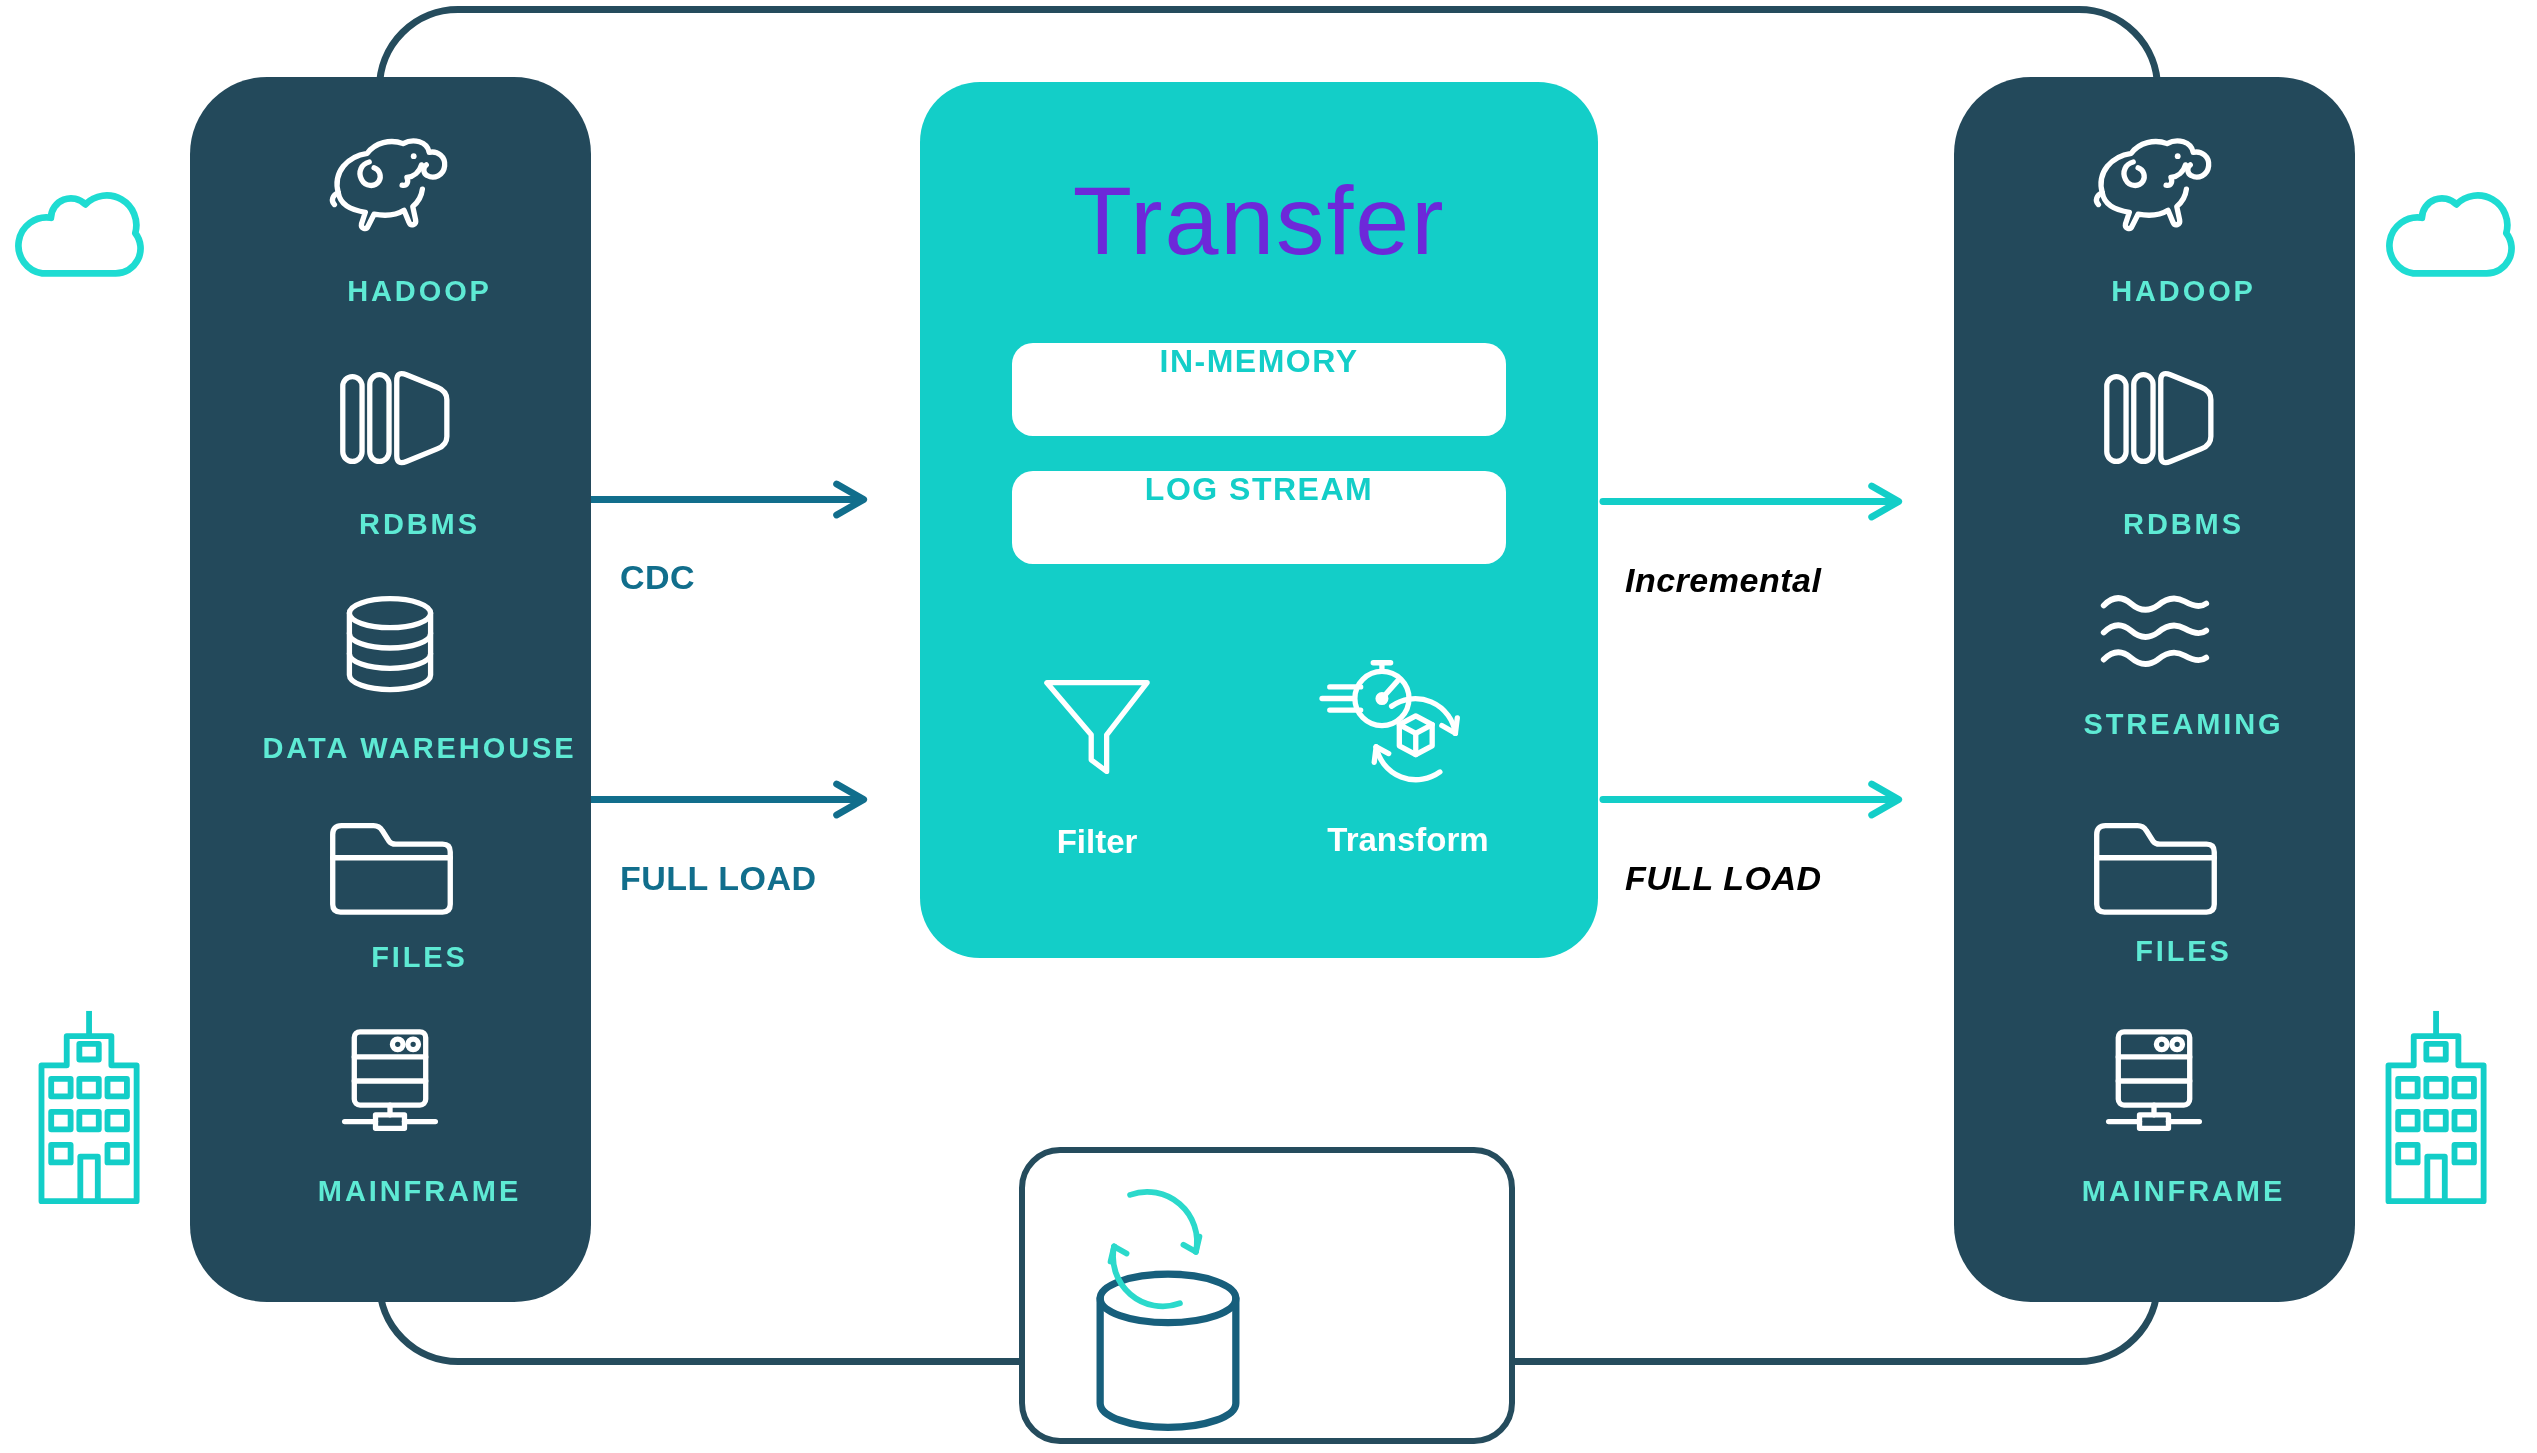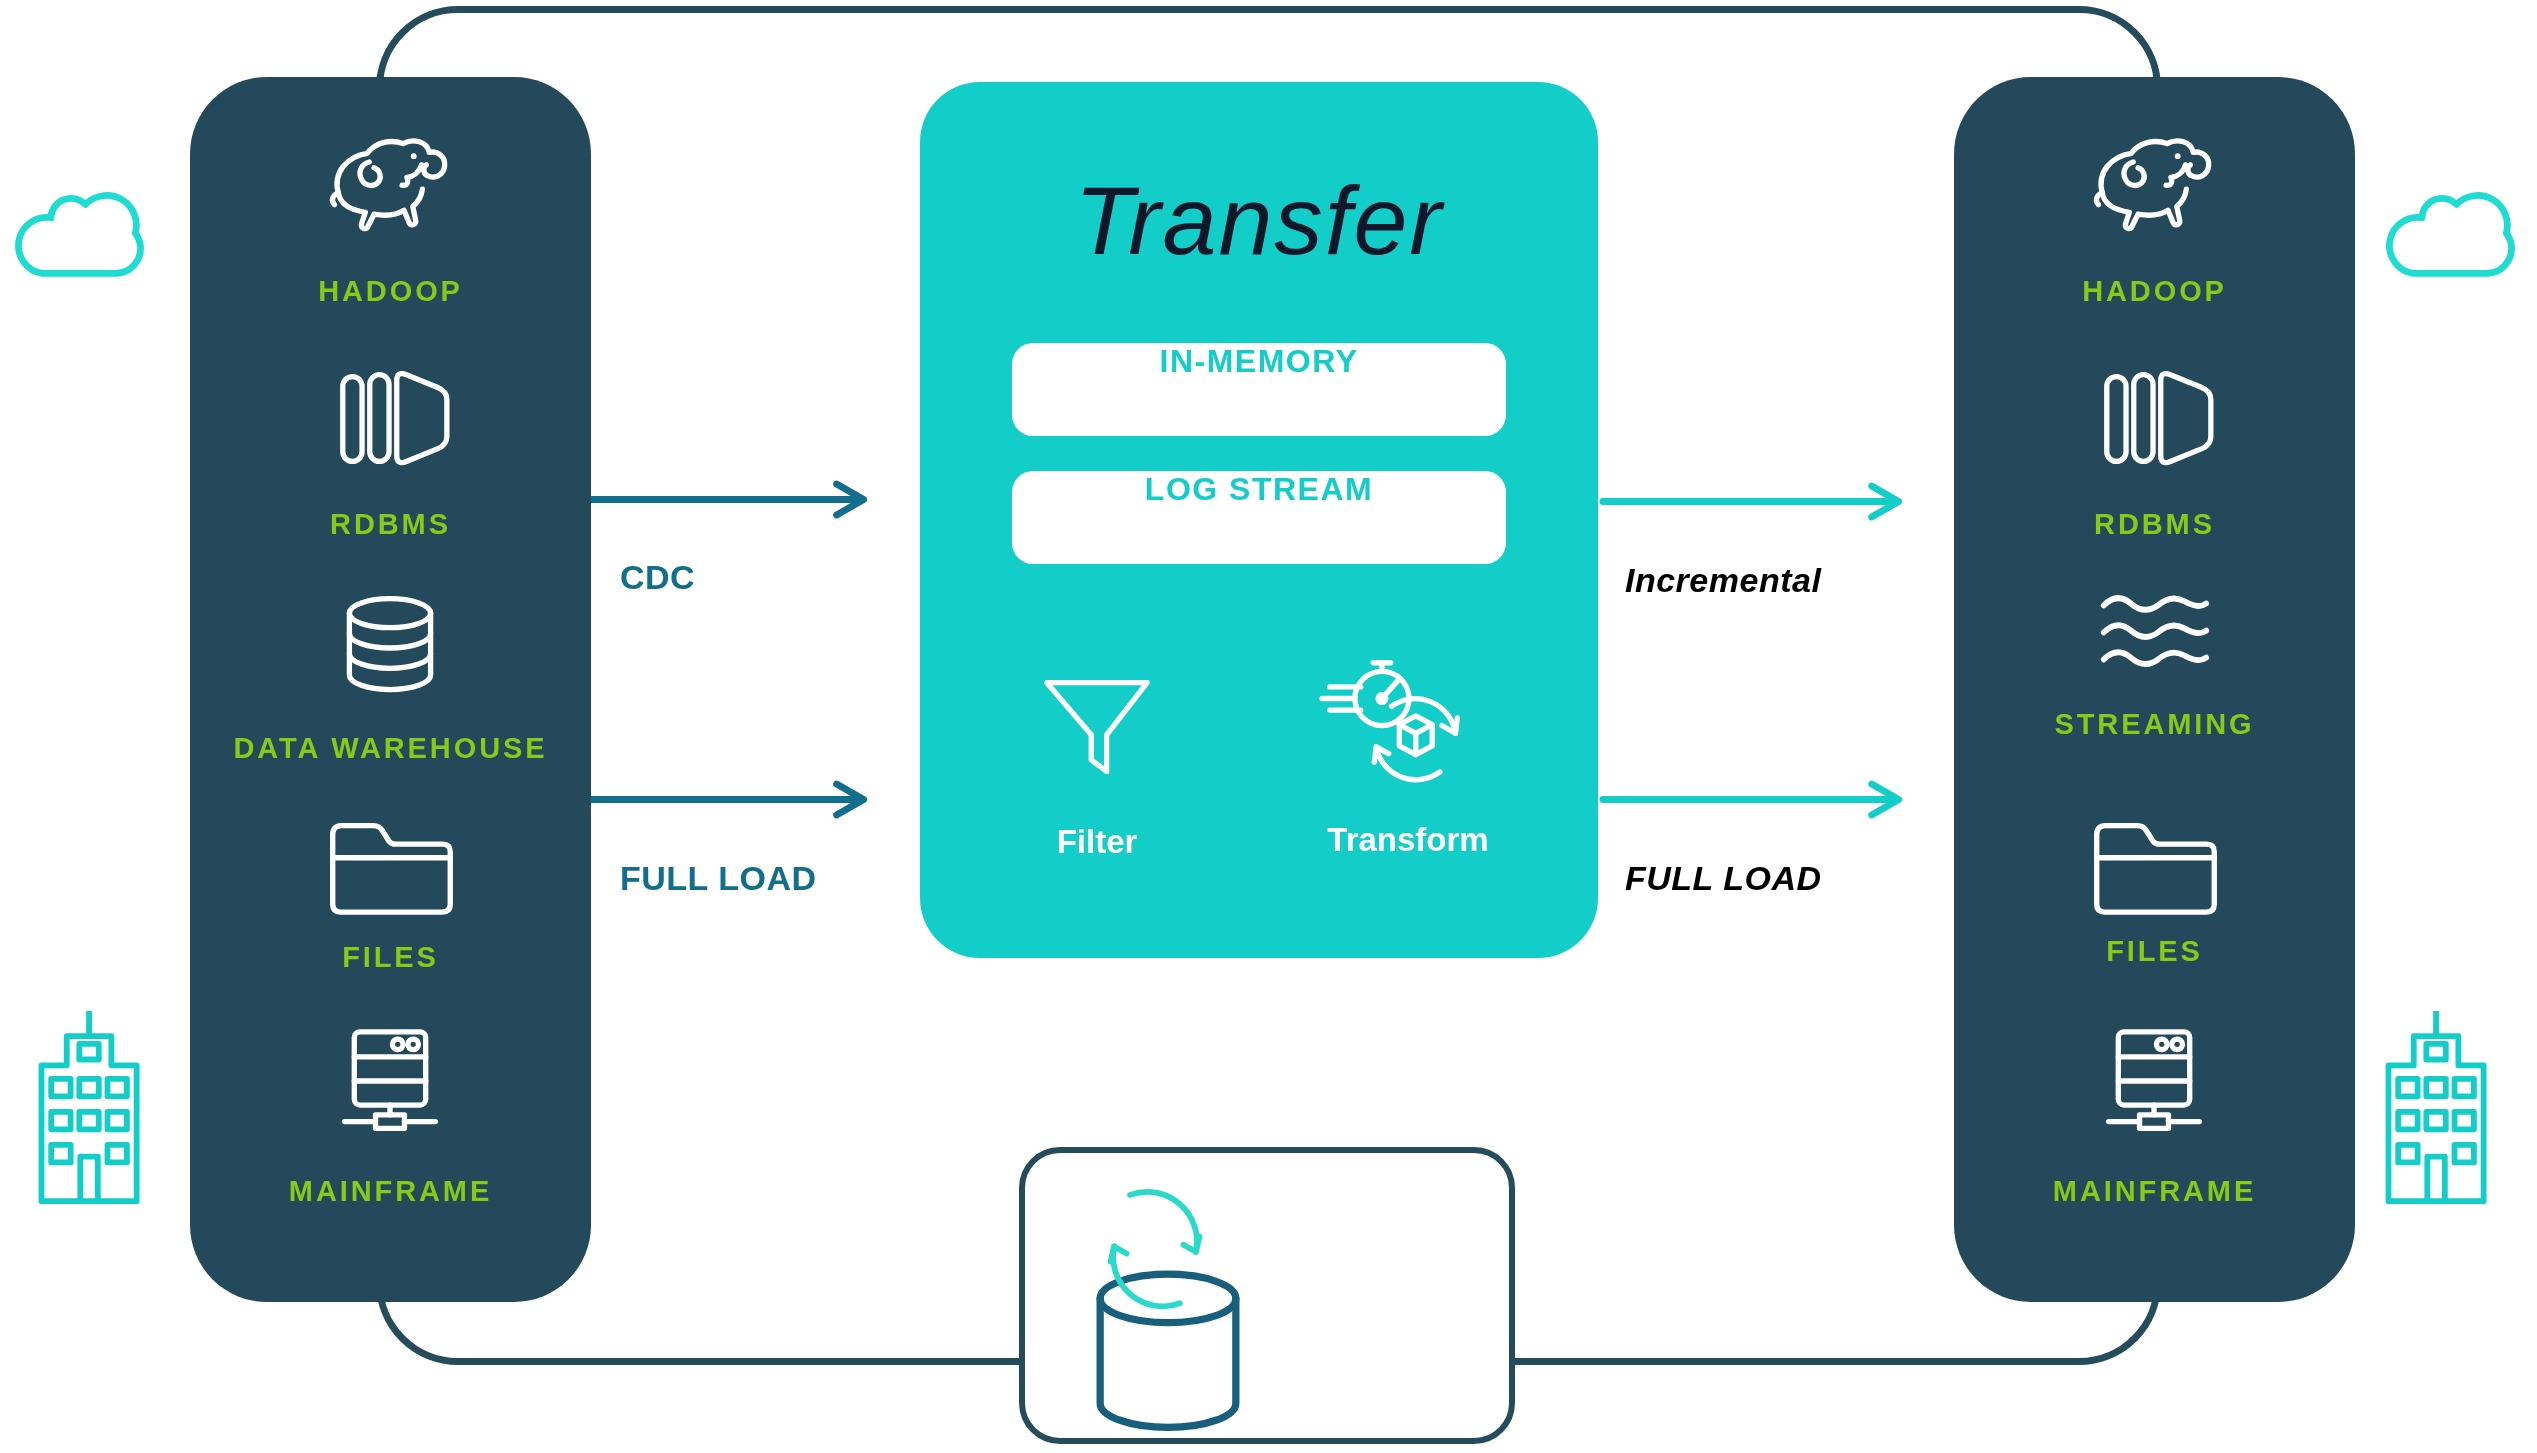--- a/index.html
+++ b/index.html
@@ -4,24 +4,24 @@
 <style>
   html,body{margin:0;padding:0;background:#ffffff;font-family:"Liberation Sans",sans-serif;}
   .canvas{position:relative;width:2538px;height:1453px;background:#ffffff;overflow:hidden;}
   .abs{position:absolute;}
   .outer-border{position:absolute;left:376px;top:5.8px;width:1785px;height:1359px;
     border:7.7px solid #254C5D;border-radius:82px;box-sizing:border-box;background:transparent;z-index:1;}
   .panel{position:absolute;top:77px;width:401px;height:1225px;background:#23495B;border-radius:77px;z-index:3;}
   .panel-left{left:190px;}
   .panel-right{left:1954px;}
   .teal-panel{position:absolute;left:920px;top:82px;width:678px;height:876px;background:#13CEC8;border-radius:60px;z-index:3;}
-  .p-label{position:absolute;width:100%;text-align:center;color:#84cc16;font-weight:bold;
-    font-size:29px;letter-spacing:2.9px;z-index:4;}
-  .t-title{position:absolute;left:0;top:83px;width:100%;text-align:center;color:#0f172a;
-    font-weight:300;font-size:97px;letter-spacing:1.9px;font-style:italic;}
+  .p-label{position:absolute;width:100%;text-align:center;color:#5eead4;font-weight:bold;
+    font-size:29px;letter-spacing:2.9px;z-index:4;margin-left:29px;}
+  .t-title{position:absolute;left:0;top:83px;width:100%;text-align:center;color:#6d28d9;
+    font-weight:300;font-size:97px;letter-spacing:1.9px;}
   .t-btn{position:absolute;left:92px;width:494px;height:93px;background:#ffffff;border-radius:21px;
     display:flex;justify-content:center;}
   .t-btn span{color:#13CEC8;font-weight:bold;font-size:32px;letter-spacing:1.5px;}
   .t-feat-label{position:absolute;width:290px;text-align:center;color:#ffffff;font-weight:bold;font-size:33px;}
   .flow-label{position:absolute;font-weight:bold;font-size:34px;letter-spacing:0.5px;z-index:2;margin-top:44px;}
   .flow-dark{color:#116E8C;}
   .flow-teal{color:#000000;font-style:italic;}
   .store-box{position:absolute;left:1019px;top:1147px;width:496px;height:297px;background:#ffffff;
     border:6.8px solid #254C5D;border-radius:41px;box-sizing:border-box;z-index:4;}
   .store-text{position:absolute;left:254px;top:108px;color:#116E8C;font-weight:bold;

